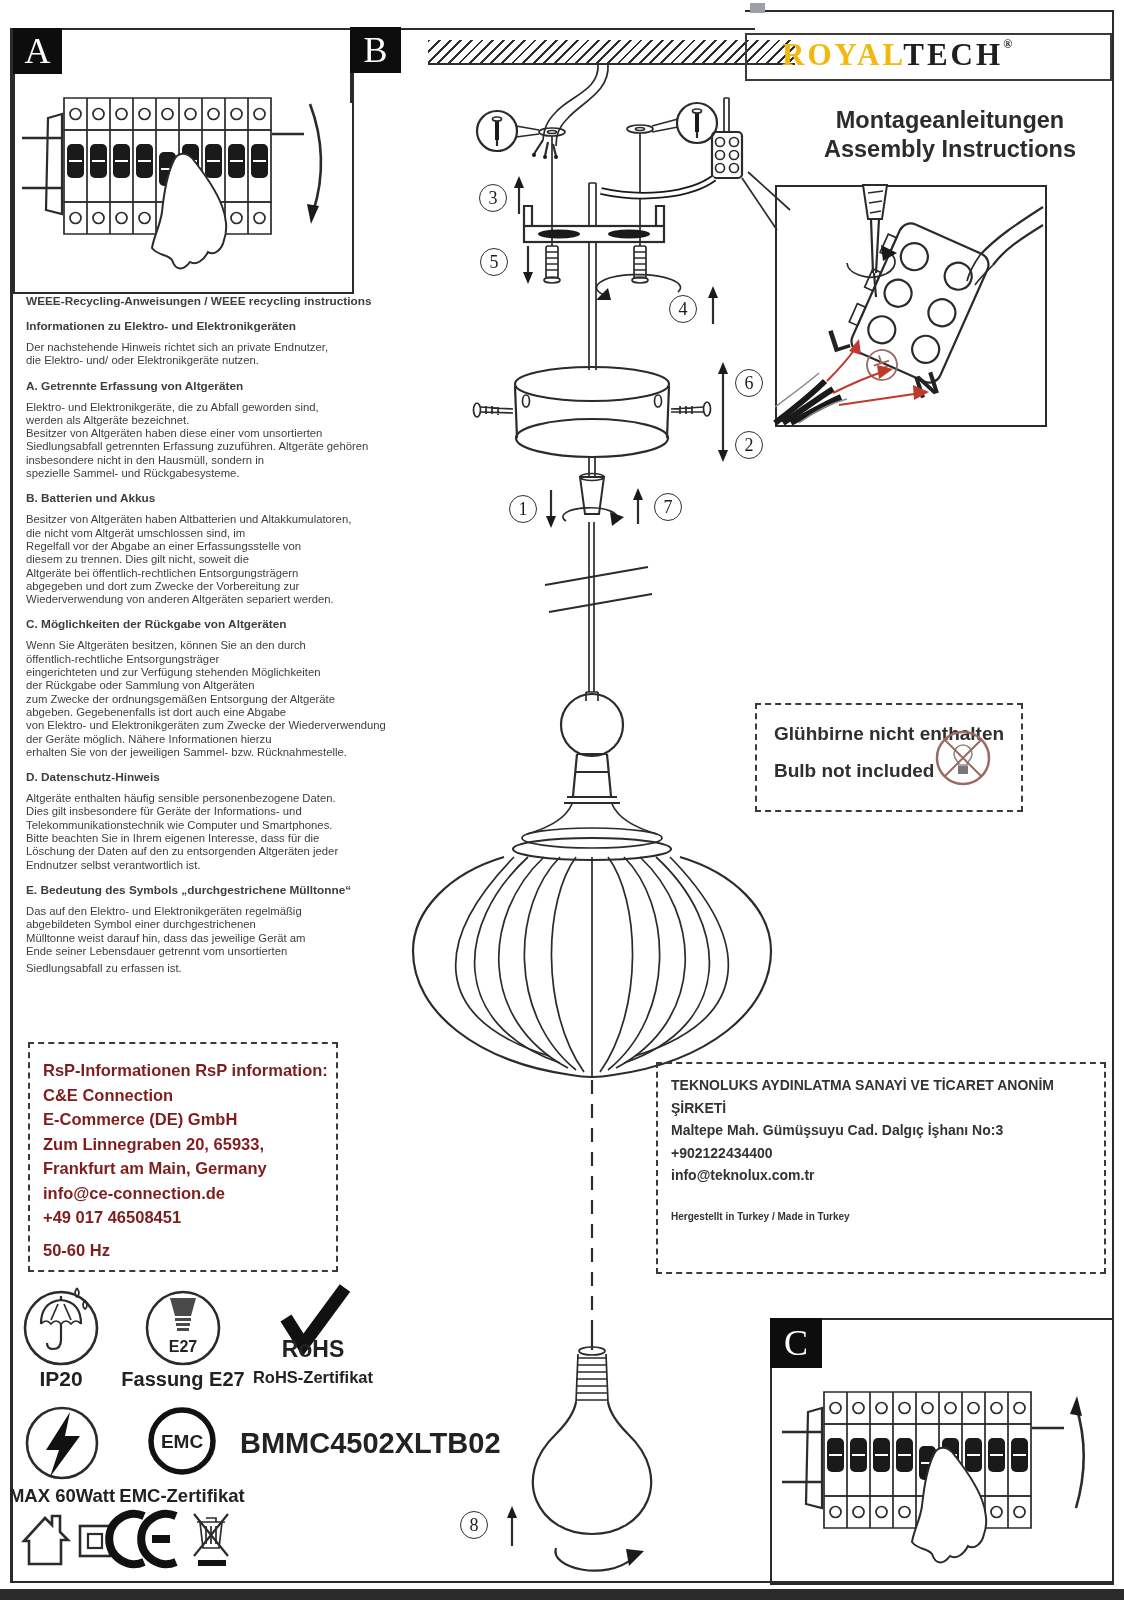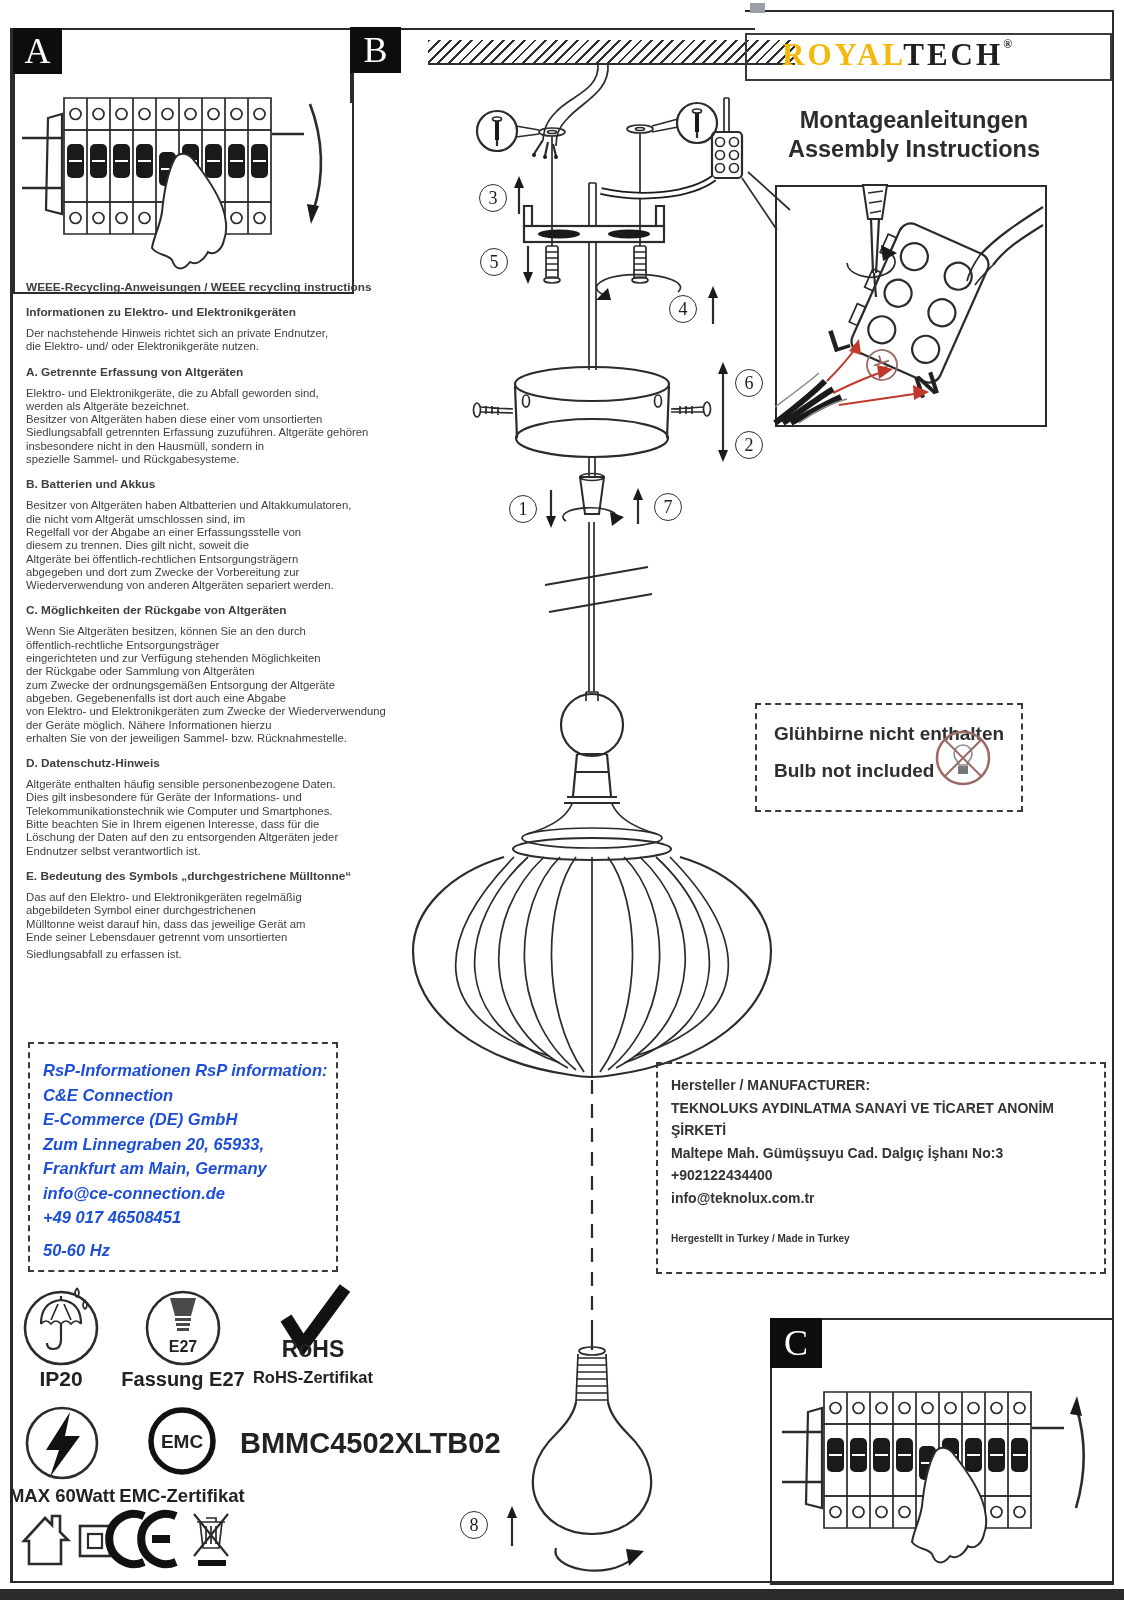--- a/index.html
+++ b/index.html
@@ -31,21 +31,21 @@
   .doc-title { position:absolute; text-align:center; color:#2c2c2c; font-size:23.5px; font-weight:700; line-height:29px; }
   
   .weee { position:absolute; color:#3e3e3e; }
   .weee-title { font-size:11.8px; font-weight:700; margin:0 0 10px 0; }
   .weee-h { font-size:11.8px; font-weight:700; margin:11px 0 8px 0; }
   .weee-b { font-size:11.3px; line-height:13.3px; margin:0; white-space:pre-line; }
   .weee-closing { font-size:11.3px; margin-top:4px; }
   
   .dash-box { position:absolute; border:2.5px dashed #3a3a3a; }
   .bulb-note-line { font-size:19px; font-weight:700; color:#2f2f2f; line-height:37px; padding-left:17px; }
-  .rsp-line { font-size:16.5px; font-weight:700; color:#1d4ed8; line-height:24.5px; padding-left:13px;font-style:italic; }
+  .rsp-line { font-size:16.5px; font-weight:700; color:#7f1d1d; line-height:24.5px; padding-left:13px; }
   .rsp-line.gap { margin-top:8px; }
   .man-line { font-size:14px; font-weight:700; color:#333; line-height:22.5px; padding-left:13px; }
   .man-made { font-size:10px; font-weight:700; color:#333; padding-left:13px; margin-top:24px; }
   
   .badge {
     position:absolute; width:26px; height:26px; border:1.8px solid #2f2f2f; border-radius:50%;
     font-family:"Liberation Serif", serif; font-size:18px; color:#1c1c1c;
     display:flex; align-items:center; justify-content:center; background:rgba(255,255,255,.0);
   }
   
@@ -137,21 +137,21 @@
   <div class="panel-label" style="left:350px; top:27px; width:51px; height:46px;">
     <span>B</span>
   </div>
   <div class="frame" style="left:350px; top:73px; width:2px; height:30px;"></div>
   <div class="hatch" style="left:428px; top:40px; width:367px; height:23px;"></div>
 
   <div class="logo-box" style="left:745px; top:33px; width:363px; height:44px;"></div>
   <div class="logo-text" style="left:782px; top:37px;font-family:Liberation Serif, serif;">
     <span class="logo-royal">ROYAL</span><span class="logo-tech">TECH</span><span class="logo-reg">®</span>
   </div>
-  <div class="doc-title" style="left:744px; top:106px; width:340px;">
+  <div class="doc-title" style="left:780px; top:106px; width:340px;">
     <div>Montageanleitungen</div>
     <div>Assembly Instructions</div>
   </div>
 
   <div class="panel-box" style="left:775px; top:185px; width:268px; height:238px;"></div>
   <svg style="left:775px; top:185px;" width="268" height="238" viewBox="0 0 268 238">
     <path class="ln2" d="M 268,22 C 240,40 222,52 205,70 M 268,40 C 244,55 230,64 218,80"></path>
     <path class="ln" d="M 205,70 C 198,80 194,88 192,96 M 218,80 C 210,88 204,94 200,100"></path>
 
     <g transform="rotate(24 145 118)">
@@ -337,21 +337,21 @@
 
   <span class="badge" style="left:479px; top:184px;">3</span>
   <span class="badge" style="left:480px; top:248px;">5</span>
   <span class="badge" style="left:669px; top:295px;">4</span>
   <span class="badge" style="left:735px; top:369px;">6</span>
   <span class="badge" style="left:735px; top:431px;">2</span>
   <span class="badge" style="left:509px; top:495px;">1</span>
   <span class="badge" style="left:654px; top:493px;">7</span>
   <span class="badge" style="left:460px; top:1511px;">8</span>
 
-  <div class="weee" style="left:26px; top:280px; width:402px;">
+  <div class="weee" style="left:26px; top:294px; width:402px;">
     <p class="weee-title">WEEE-Recycling-Anweisungen / WEEE recycling instructions</p>
     <p class="weee-h">Informationen zu Elektro- und Elektronikgeräten</p>
     <p class="weee-b">Der nachstehende Hinweis richtet sich an private Endnutzer,
  die Elektro- und/ oder Elektronikgeräte nutzen.</p>
     <p class="weee-h">A. Getrennte Erfassung von Altgeräten</p>
     <p class="weee-b">Elektro- und Elektronikgeräte, die zu Abfall geworden sind,
  werden als Altgeräte bezeichnet.
 Besitzer von Altgeräten haben diese einer vom unsortierten
 Siedlungsabfall getrennten Erfassung zuzuführen. Altgeräte gehören
 insbesondere nicht in den Hausmüll, sondern in
@@ -405,21 +405,20 @@
     <div class="rsp-line">C&amp;E Connection</div>
     <div class="rsp-line">E-Commerce (DE) GmbH</div>
     <div class="rsp-line">Zum Linnegraben 20, 65933,</div>
     <div class="rsp-line">Frankfurt am Main, Germany</div>
     <div class="rsp-line">info@ce-connection.de</div>
     <div class="rsp-line">+49 017 46508451</div>
     <div class="rsp-line gap">50-60 Hz</div>
   </div>
 
   <div class="dash-box" style="left:656px; top:1062px; width:446px; height:198px; padding-top:10px;">
-    <div class="man-line">Hersteller / MANUFACTURER:</div>
     <div class="man-line">TEKNOLUKS AYDINLATMA SANAYİ VE TİCARET ANONİM ŞİRKETİ</div>
     <div class="man-line">Maltepe Mah. Gümüşsuyu Cad. Dalgıç İşhanı No:3</div>
     <div class="man-line">+902122434400</div>
     <div class="man-line">info@teknolux.com.tr</div>
     <div class="man-made">Hergestellt in Turkey / Made in Turkey</div>
   </div>
 
   <svg style="left:15px; top:1280px;" width="500" height="300" viewBox="15 1280 500 300">
 
     <g>

